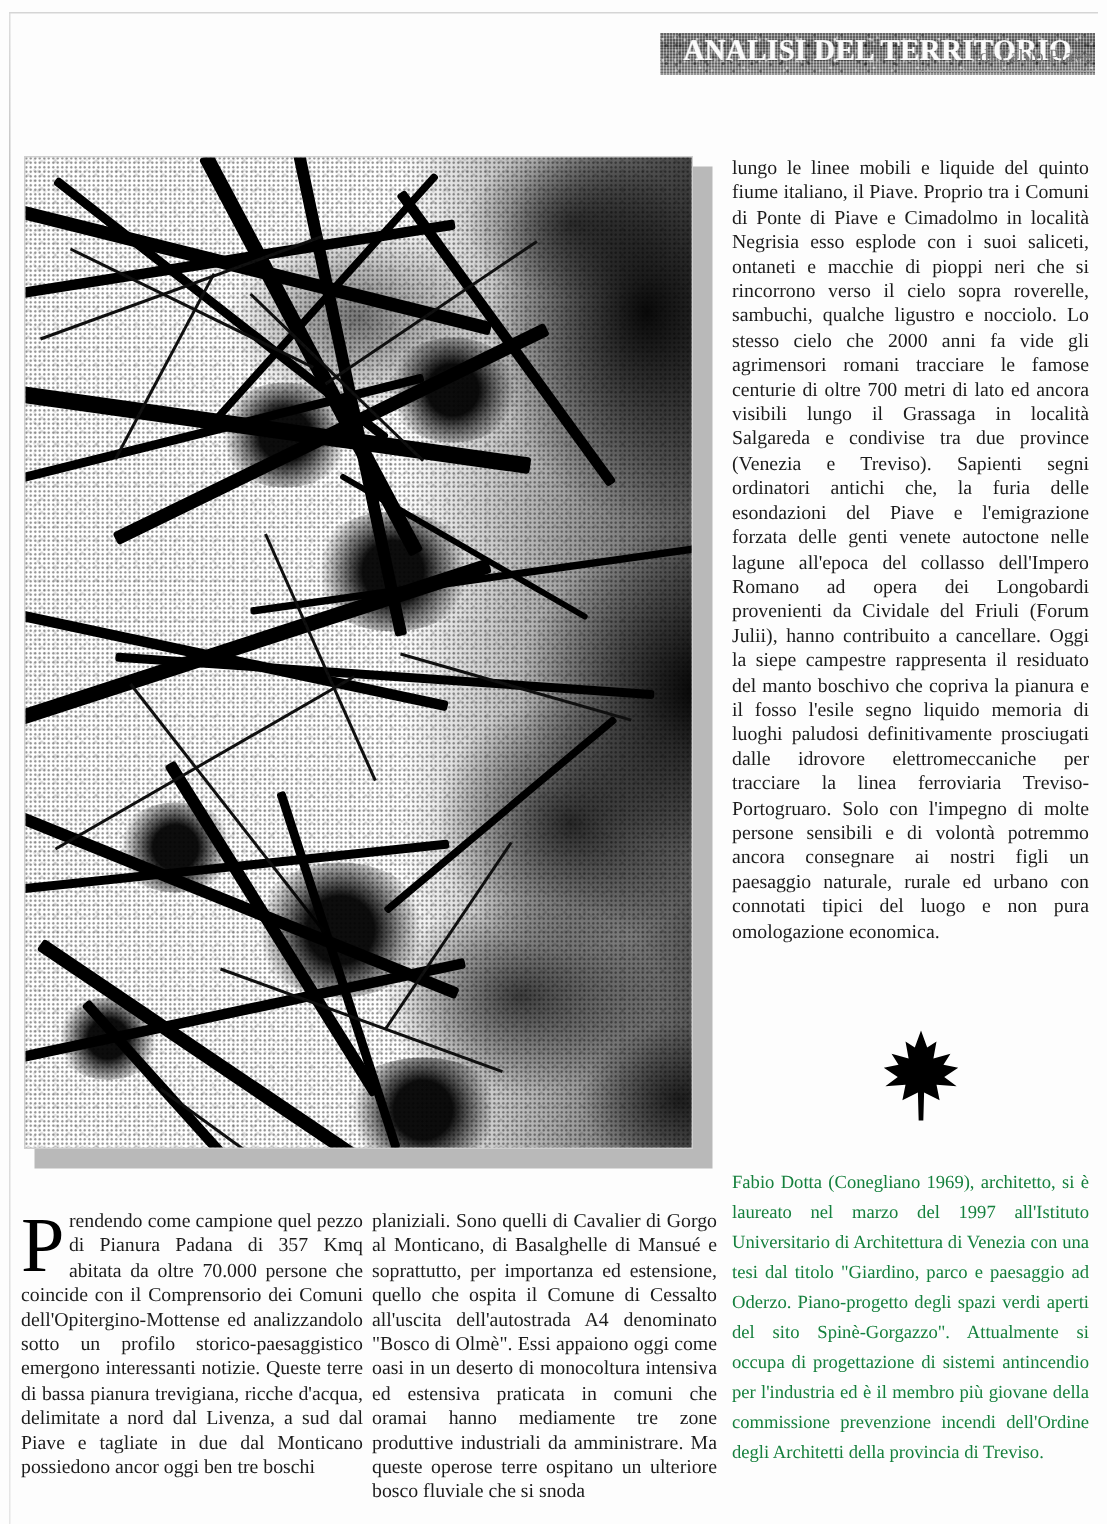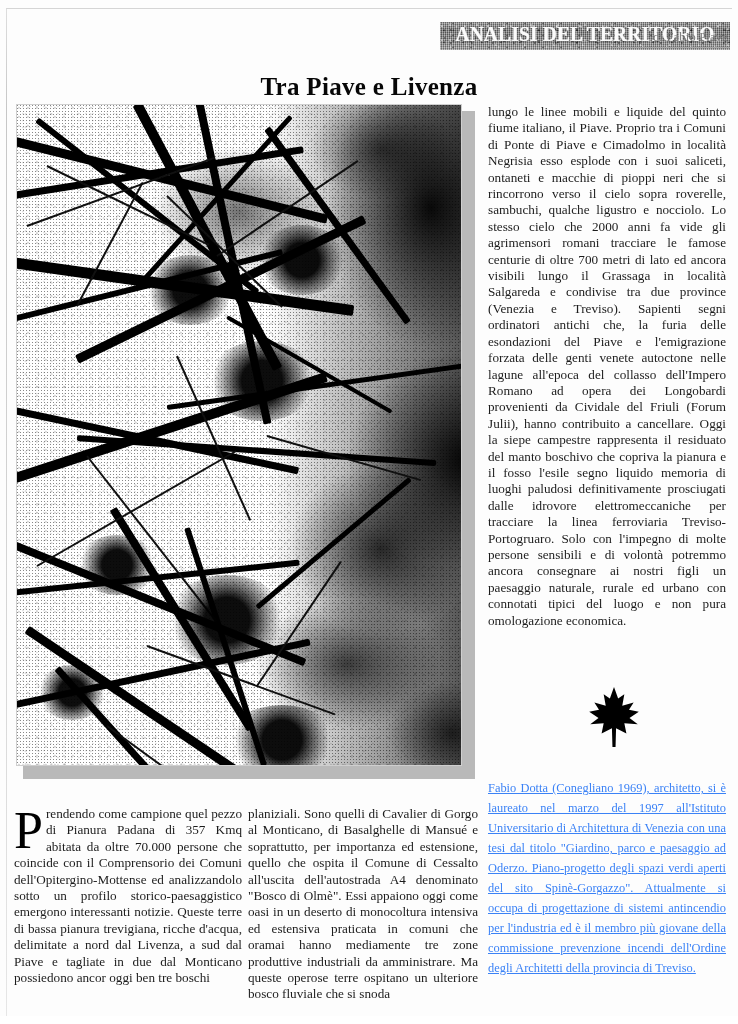--- a/index.html
+++ b/index.html
@@ -262,22 +262,21 @@
     left: 248px;
     top: 806px;
     width: 230px;
   }
   #col-bio {
     left: 488px;
     top: 778px;
     width: 238px;
     font-size: 12.4px;
     line-height: 20px;
-    color: #3b82f6;
-    text-decoration: underline;
+    color: #15803d;
   }
 
   .dropcap {
     float: left;
     font-family: "Liberation Serif", "DejaVu Serif", serif;
     font-size: 52px;
     line-height: 42px;
     font-weight: normal;
     padding: 2px 3px 0 0;
     margin-top: 2px;
@@ -301,21 +300,20 @@
   <div class="top-rule"></div>
   <div class="left-rule"></div>
 
   <div class="banner">
     <div class="banner-grain"></div>
     <div class="banner-title">ANALISI DEL TERRITORIO</div>
   </div>
   <div class="byline">di Fabio Piave</div>
   <div class="byline-rule"></div>
 
-  <h1 class="page-title">Tra Piave e Livenza</h1>
 
   <div class="photo-wrap">
     <div class="photo-shadow"></div>
     <div class="photo">
       <div class="photo-inner">
 
         <div class="mass-top"></div>
         <div class="mass-right"></div>
         <div class="mass-bottom"></div>
 

